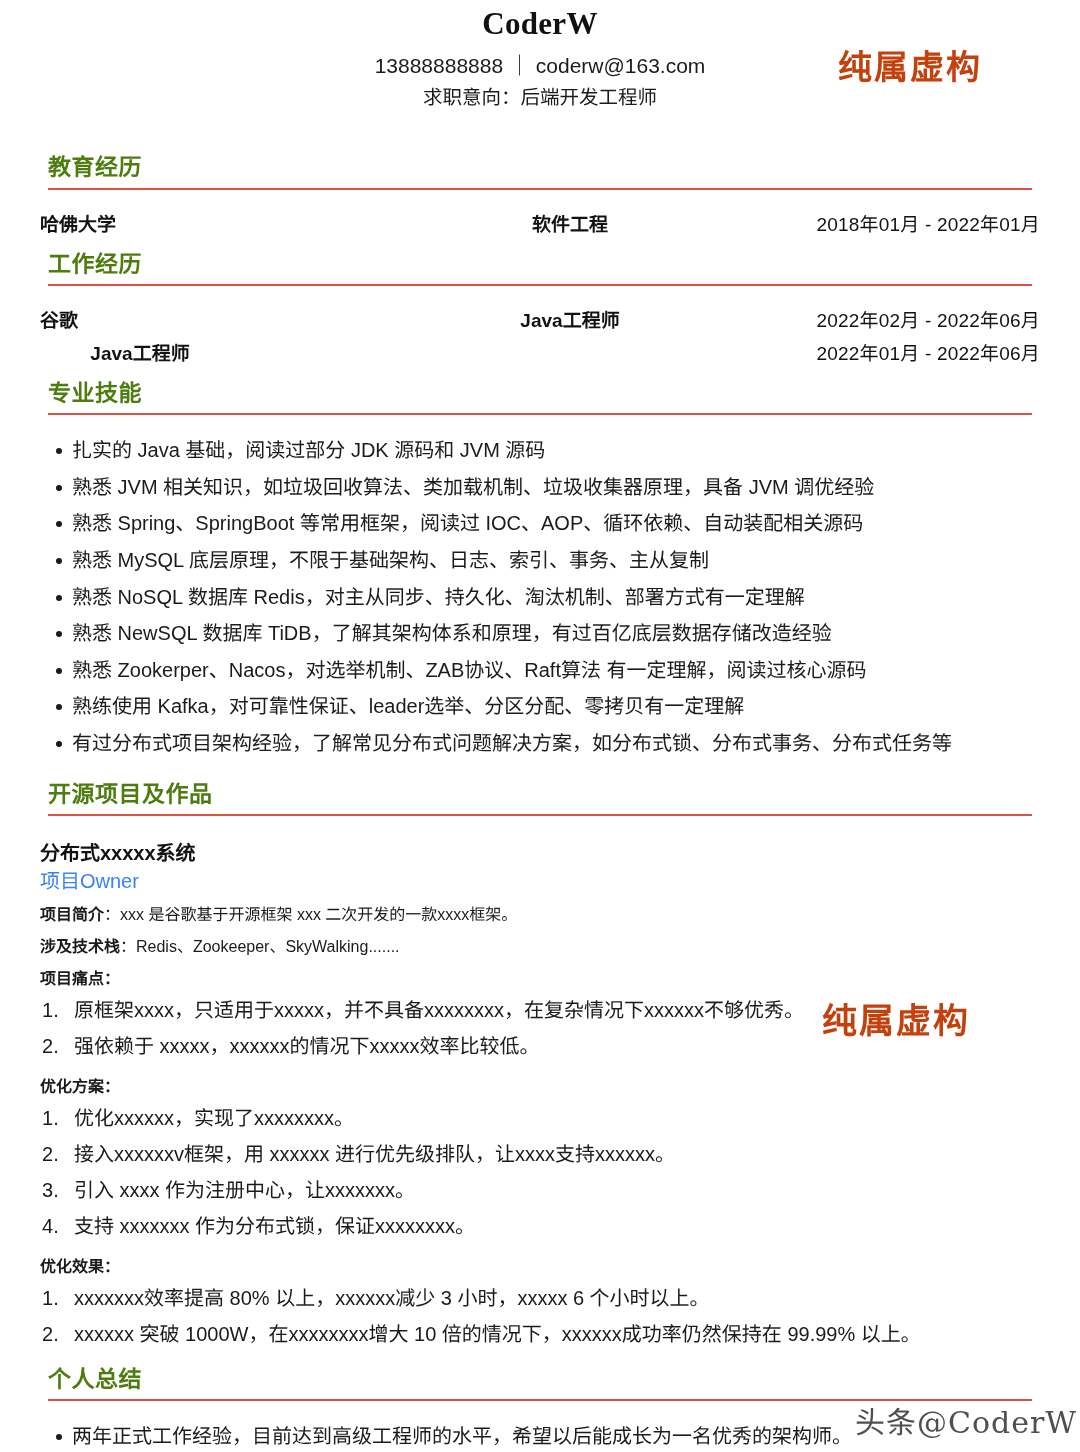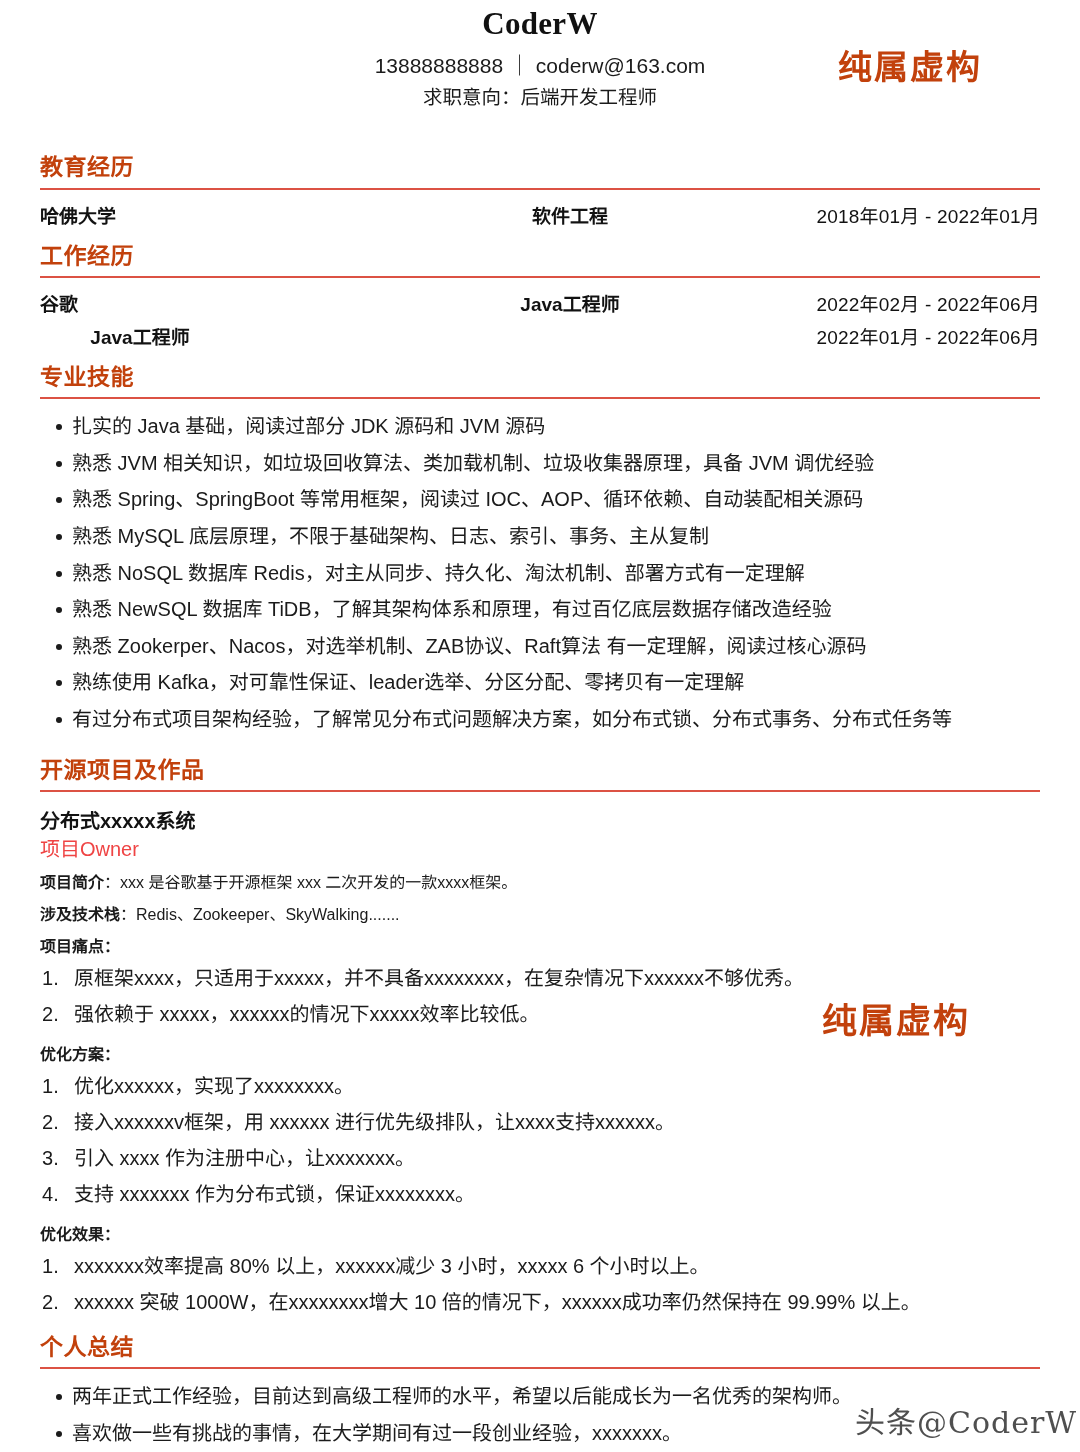--- a/index.html
+++ b/index.html
@@ -77,28 +77,28 @@
     letter-spacing: 1px;
     white-space: nowrap;
     pointer-events: none;
   }
 
   
   .section {
     margin: 0 40px;
   }
   .sec-head {
-    color: #c2410c;
+    color: #4d7c0f;
     font-size: 23px;
     font-weight: bold;
     letter-spacing: 0.5px;
     line-height: 1.1;
     padding-bottom: 7px;
     border-bottom: 2px solid #dc5244;
-    margin: 0;
+    margin: 8px;
   }
   .sec-gap-edu  { margin-top: 44px; }
   .sec-gap      { margin-top: 16px; }
   .sec-gap-proj { margin-top: 22px; }
   .sec-gap-sum  { margin-top: 18px; }
 
   
   .exp-row {
     display: flex;
     align-items: baseline;
@@ -146,21 +146,21 @@
   .proj-title {
     font-size: 20px;
     font-weight: bold;
     padding-top: 13px;
     color: #121212;
   }
   .proj-role {
     font-size: 20px;
     line-height: 1.4;
     padding-top: 1px;
-    color: #ef4444;
+    color: #3b82f6;
   }
   .proj-line {
     font-size: 16px;
     line-height: 1.5;
     padding-top: 8px;
     color: #1b1b1b;
   }
   .proj-line b { font-weight: bold; }
 
   ol.numbered {

